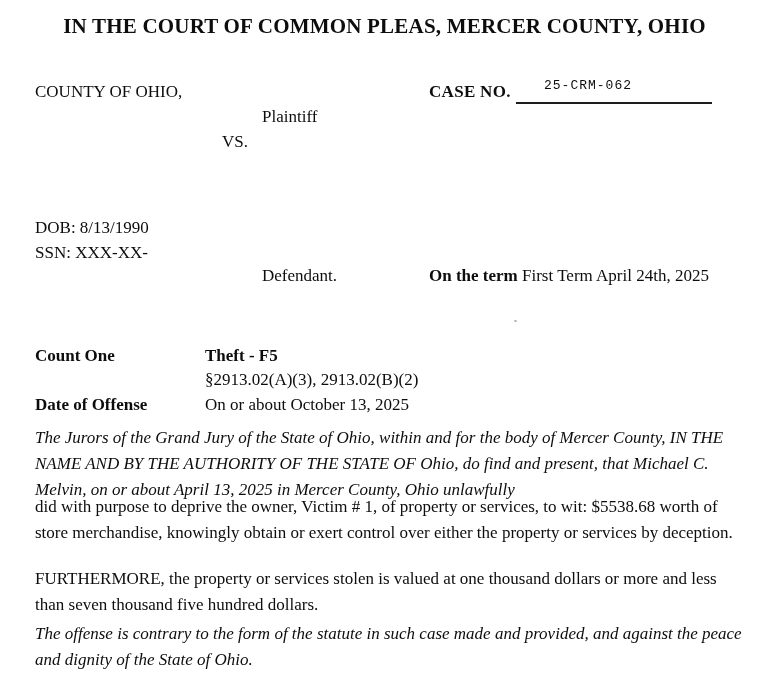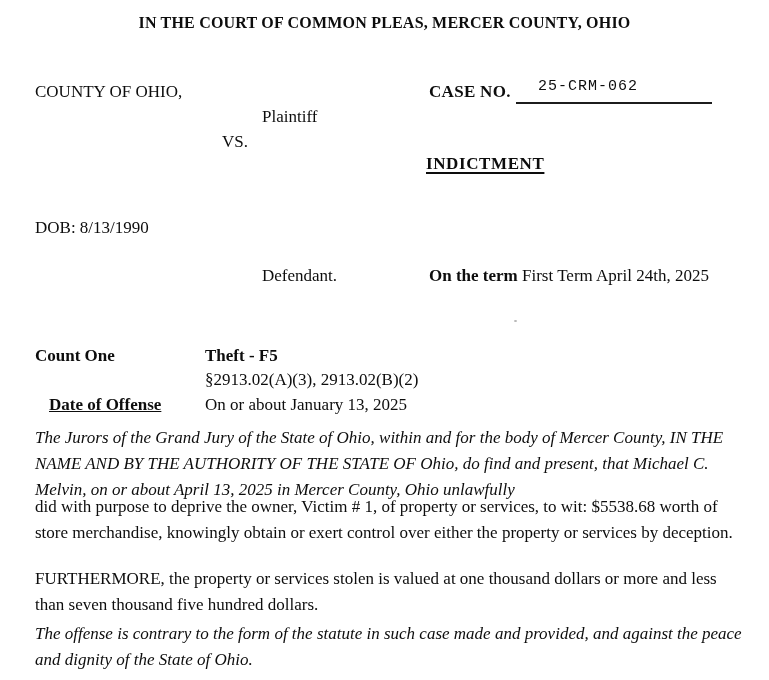--- a/index.html
+++ b/index.html
@@ -18,36 +18,36 @@
     overflow: hidden;
   }
   .abs { position: absolute; white-space: nowrap; }
   .b { font-weight: bold; }
   .i { font-style: italic; }
 
   .doc-title {
     top: 14px; left: 0; width: 769px;
     text-align: center;
     font-weight: bold;
-    font-size: 16px;
+    font-size: 21px;
     letter-spacing: 0.2px;
   }
 
   .case-line-label { top: 82px; left: 429px; font-weight: bold; letter-spacing: 0.3px; }
   .case-blank {
     position: absolute;
     top: 76px; left: 516px;
     width: 196px; height: 26px;
     border-bottom: 2px solid #1c1c1c;
   }
   .case-value {
     position: absolute;
-    top: 2px; left: 22px;
+    top: 2px; left: 28px;
     font-family: "Liberation Mono", "DejaVu Sans Mono", monospace;
-    font-size: 15px;
+    font-size: 13px;
     letter-spacing: 1px;
     white-space: nowrap;
   }
 
   .indictment-heading {
     top: 154px; left: 426px;
     font-weight: bold;
     letter-spacing: 0.6px;
     text-decoration: underline;
     text-decoration-thickness: 2px;
@@ -77,34 +77,34 @@
   <div class="abs" style="top:82px; left:35px;">COUNTY OF OHIO,</div>
 
   <div class="abs case-line-label">CASE NO.</div>
   <div class="case-blank">
     <span class="case-value">25-CRM-062</span>
   </div>
 
   <div class="abs" style="top:107px; left:262px;">Plaintiff</div>
   <div class="abs" style="top:132px; left:222px;">VS.</div>
 
-  <div class="abs indictment-heading">INDICTMENT</div>
 
   <div class="abs" style="top:218px; left:35px;">DOB: 8/13/1990</div>
+  <div class="abs" style="top:243px; left:35px;">SSN: XXX-XX-</div>
 
   <div class="abs" style="top:266px; left:262px;text-align:right;">Defendant.</div>
   <div class="abs" style="top:266px; left:429px;">
     <span class="b">On the term</span><span> First Term April 24th, 2025</span>
   </div>
 
   <div class="abs b" style="top:346px; left:35px;">Count One</div>
   <div class="abs b" style="top:346px; left:205px;">Theft - F5</div>
   <div class="abs" style="top:370px; left:205px;">§2913.02(A)(3), 2913.02(B)(2)</div>
-  <div class="abs b" style="top:395px; left:49px;text-decoration:underline;">Date of Offense</div>
-  <div class="abs" style="top:395px; left:205px;">On or about January 13, 2025</div>
+  <div class="abs b" style="top:395px; left:35px;">Date of Offense</div>
+  <div class="abs" style="top:395px; left:205px;">On or about October 13, 2025</div>
 
   <div class="para i" style="top:425px; left:35px; width:708px;">The Jurors of the Grand Jury of the State of Ohio, within and for the body of Mercer County, IN THE NAME AND BY THE AUTHORITY OF THE STATE OF Ohio, do find and present, that Michael C. Melvin, on or about April 13, 2025 in Mercer County, Ohio unlawfully</div>
   <div class="para" style="top:494px; left:35px; width:702px;">did with purpose to deprive the owner, Victim # 1, of property or services, to wit: $5538.68 worth of store merchandise, knowingly obtain or exert control over either the property or services by deception.</div>
   <div class="para i" style="top:621px; left:35px; width:712px;">The offense is contrary to the form of the statute in such case made and provided, and against the peace and dignity of the State of Ohio.</div>
   <div class="para" style="top:566px; left:35px; width:712px;">FURTHERMORE, the property or services stolen is valued at one thousand dollars or more and less than seven thousand five hundred dollars.</div>
 
   <div class="speck" style="top:320px; left:514px;"></div>
 
 </div>
 

